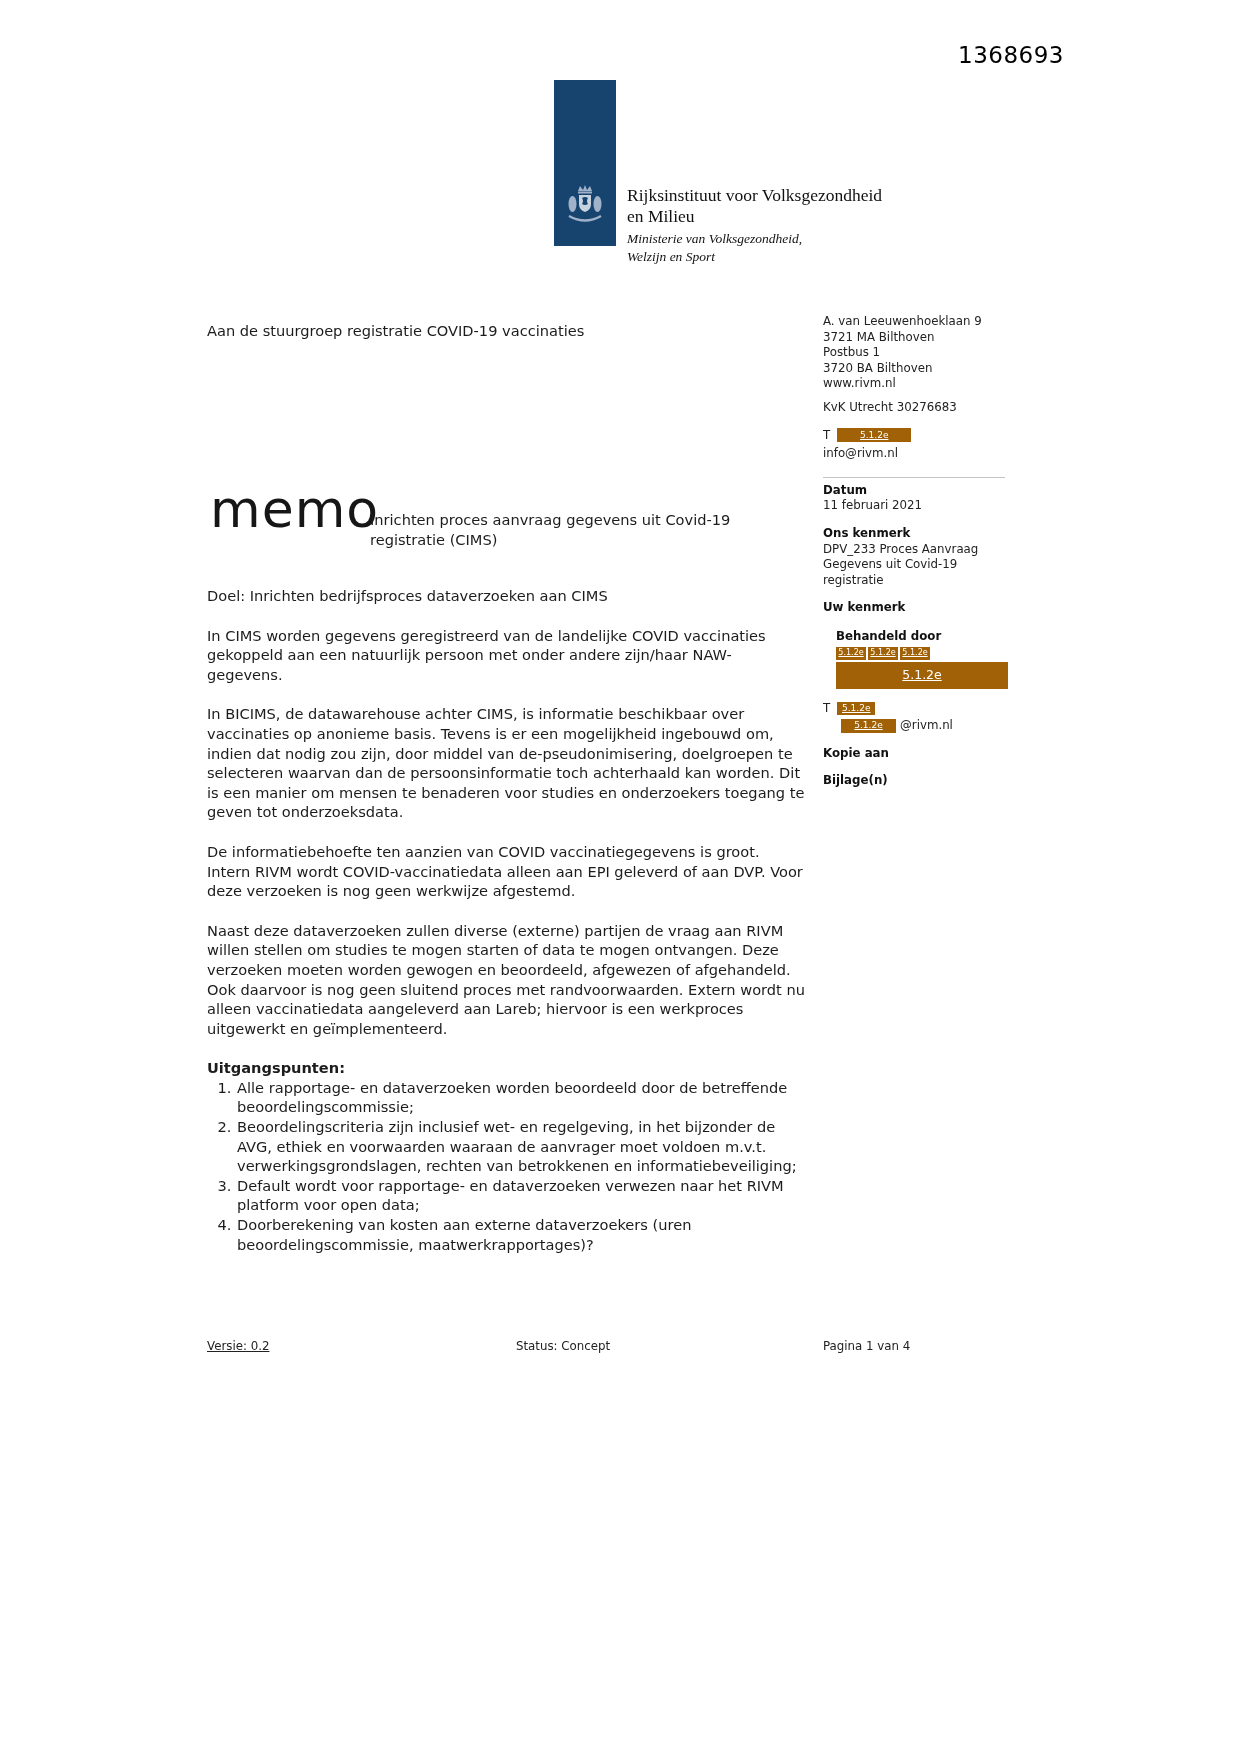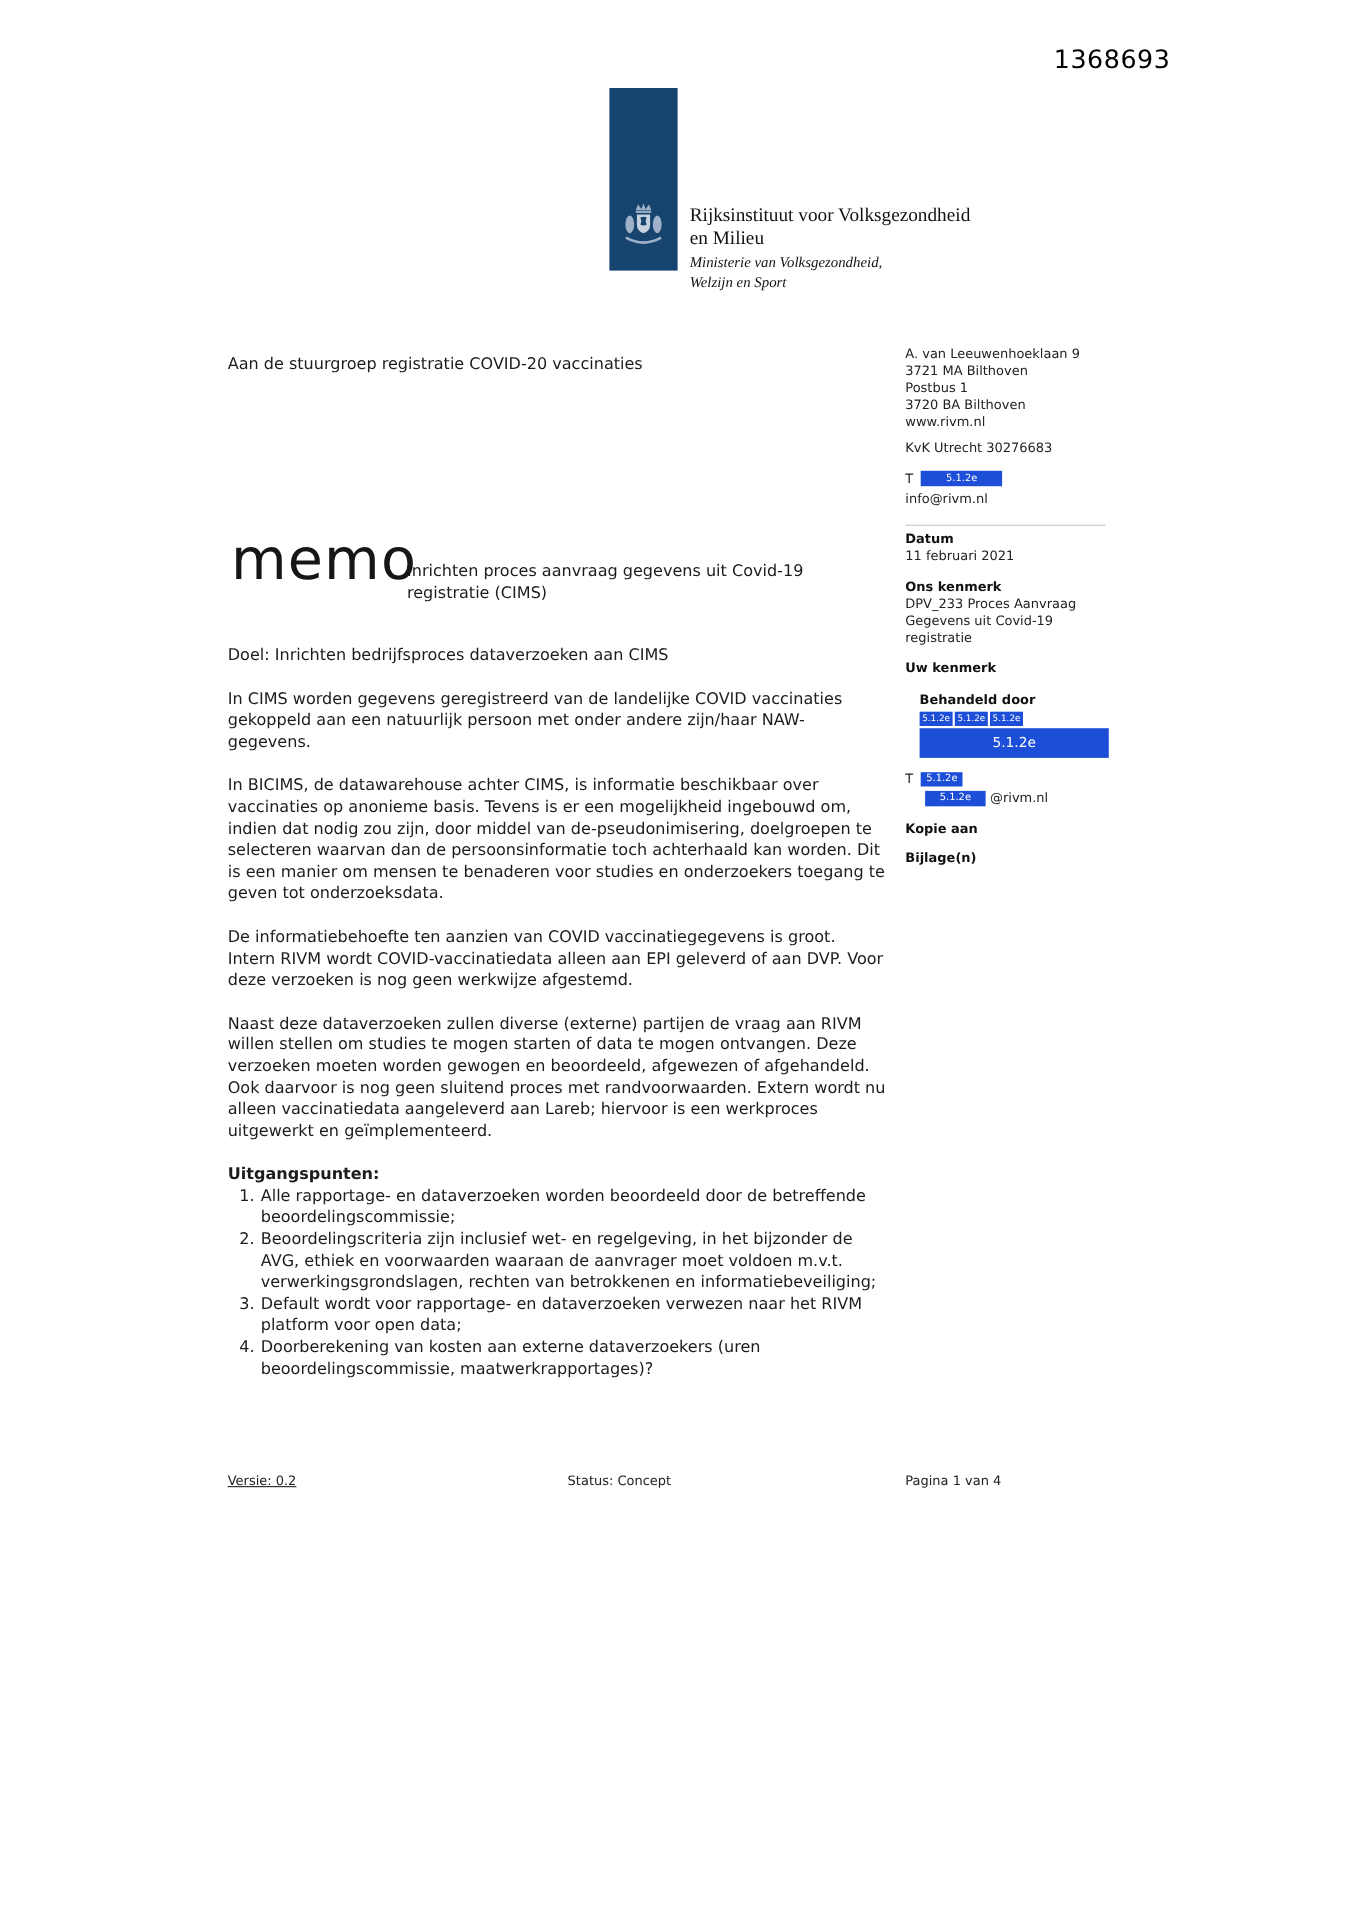--- a/index.html
+++ b/index.html
@@ -79,22 +79,22 @@
   .sb-kvk { margin-top: 8px; }
   .sb-row { display: flex; align-items: center; gap: 7px; }
   .sb-phone { margin-top: 12px; }
   .sb-email { margin-top: 3px; }
   .sb-divider { border-top: 1px solid #c4c4c4; margin: 15px 0 5px 0; width: 182px; }
   .sb-section { margin-top: 12px; }
   .sb-behandeld { margin-top: 13px; padding-left: 13px; }
 
   .redact {
     display: inline-flex; align-items: center; justify-content: center;
-    background: #1d4ed8; color: #ffffff;
-    font-size: 9px; line-height: 1;
+    background: #a16207; color: #ffffff;
+    font-size: 9px; line-height: 1; text-decoration: underline;
   }
   .redact-phone { width: 74px; height: 14px; }
   .redact-tiny { width: 30px; height: 13px; font-size: 8px; margin-right: 2px; }
   .redact-big { width: 172px; height: 27px; font-size: 12.5px; margin-top: 2px; }
   .redact-t2 { width: 38px; height: 13px; }
   .redact-mail { width: 55px; height: 14px; }
   .sb-boxrow { margin-top: 2px; display: flex; align-items: center; }
   .sb-mailrow { margin-top: 2px; margin-left: 18px; display: flex; align-items: center; gap: 4px; }
 
   
@@ -127,21 +127,21 @@
         <div>Rijksinstituut voor Volksgezondheid</div>
         <div>en Milieu</div>
       </div>
       <div class="ministry">
         <div>Ministerie van Volksgezondheid,</div>
         <div>Welzijn en Sport</div>
       </div>
     </div>
   </div>
 
-  <div class="recipient">Aan de stuurgroep registratie COVID-20 vaccinaties</div>
+  <div class="recipient">Aan de stuurgroep registratie COVID-19 vaccinaties</div>
 
   <div class="memo-row">
     <span class="memo-title">memo</span>
     <span class="memo-subtitle">
       <span>Inrichten proces aanvraag gegevens uit Covid-19</span><br>
       <span>registratie (CIMS)</span>
     </span>
   </div>
 
   <div class="body-col">

